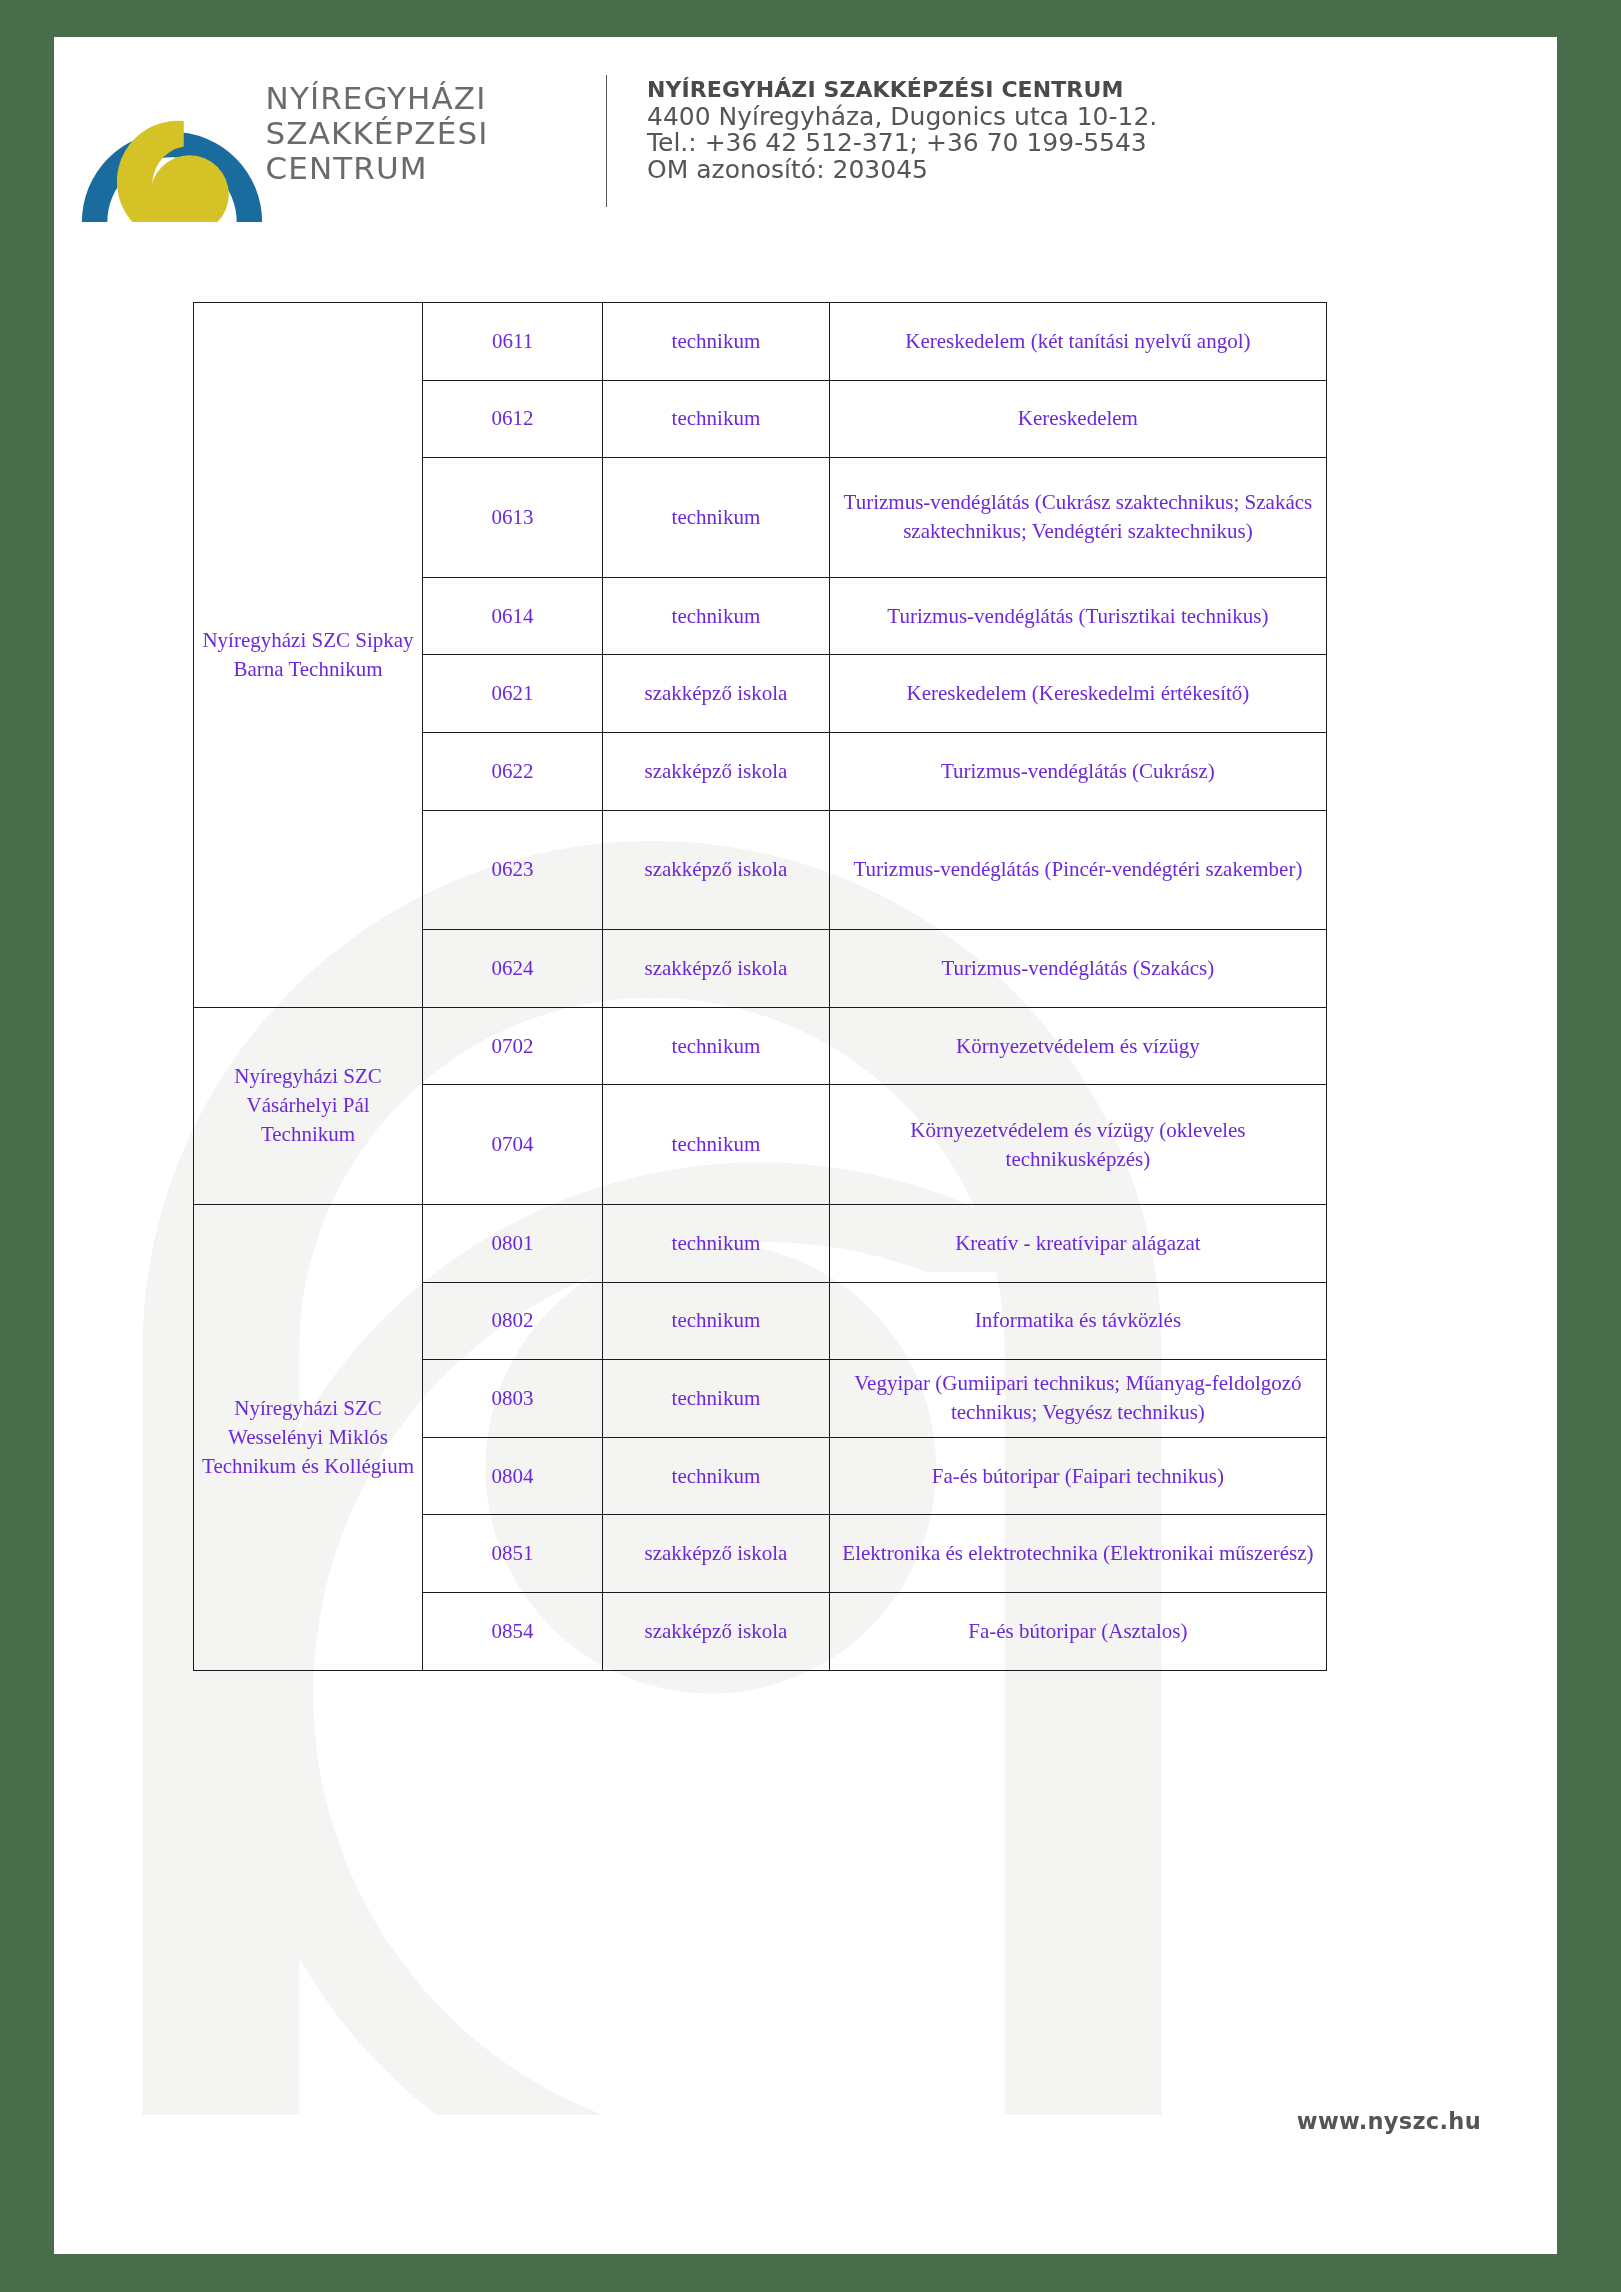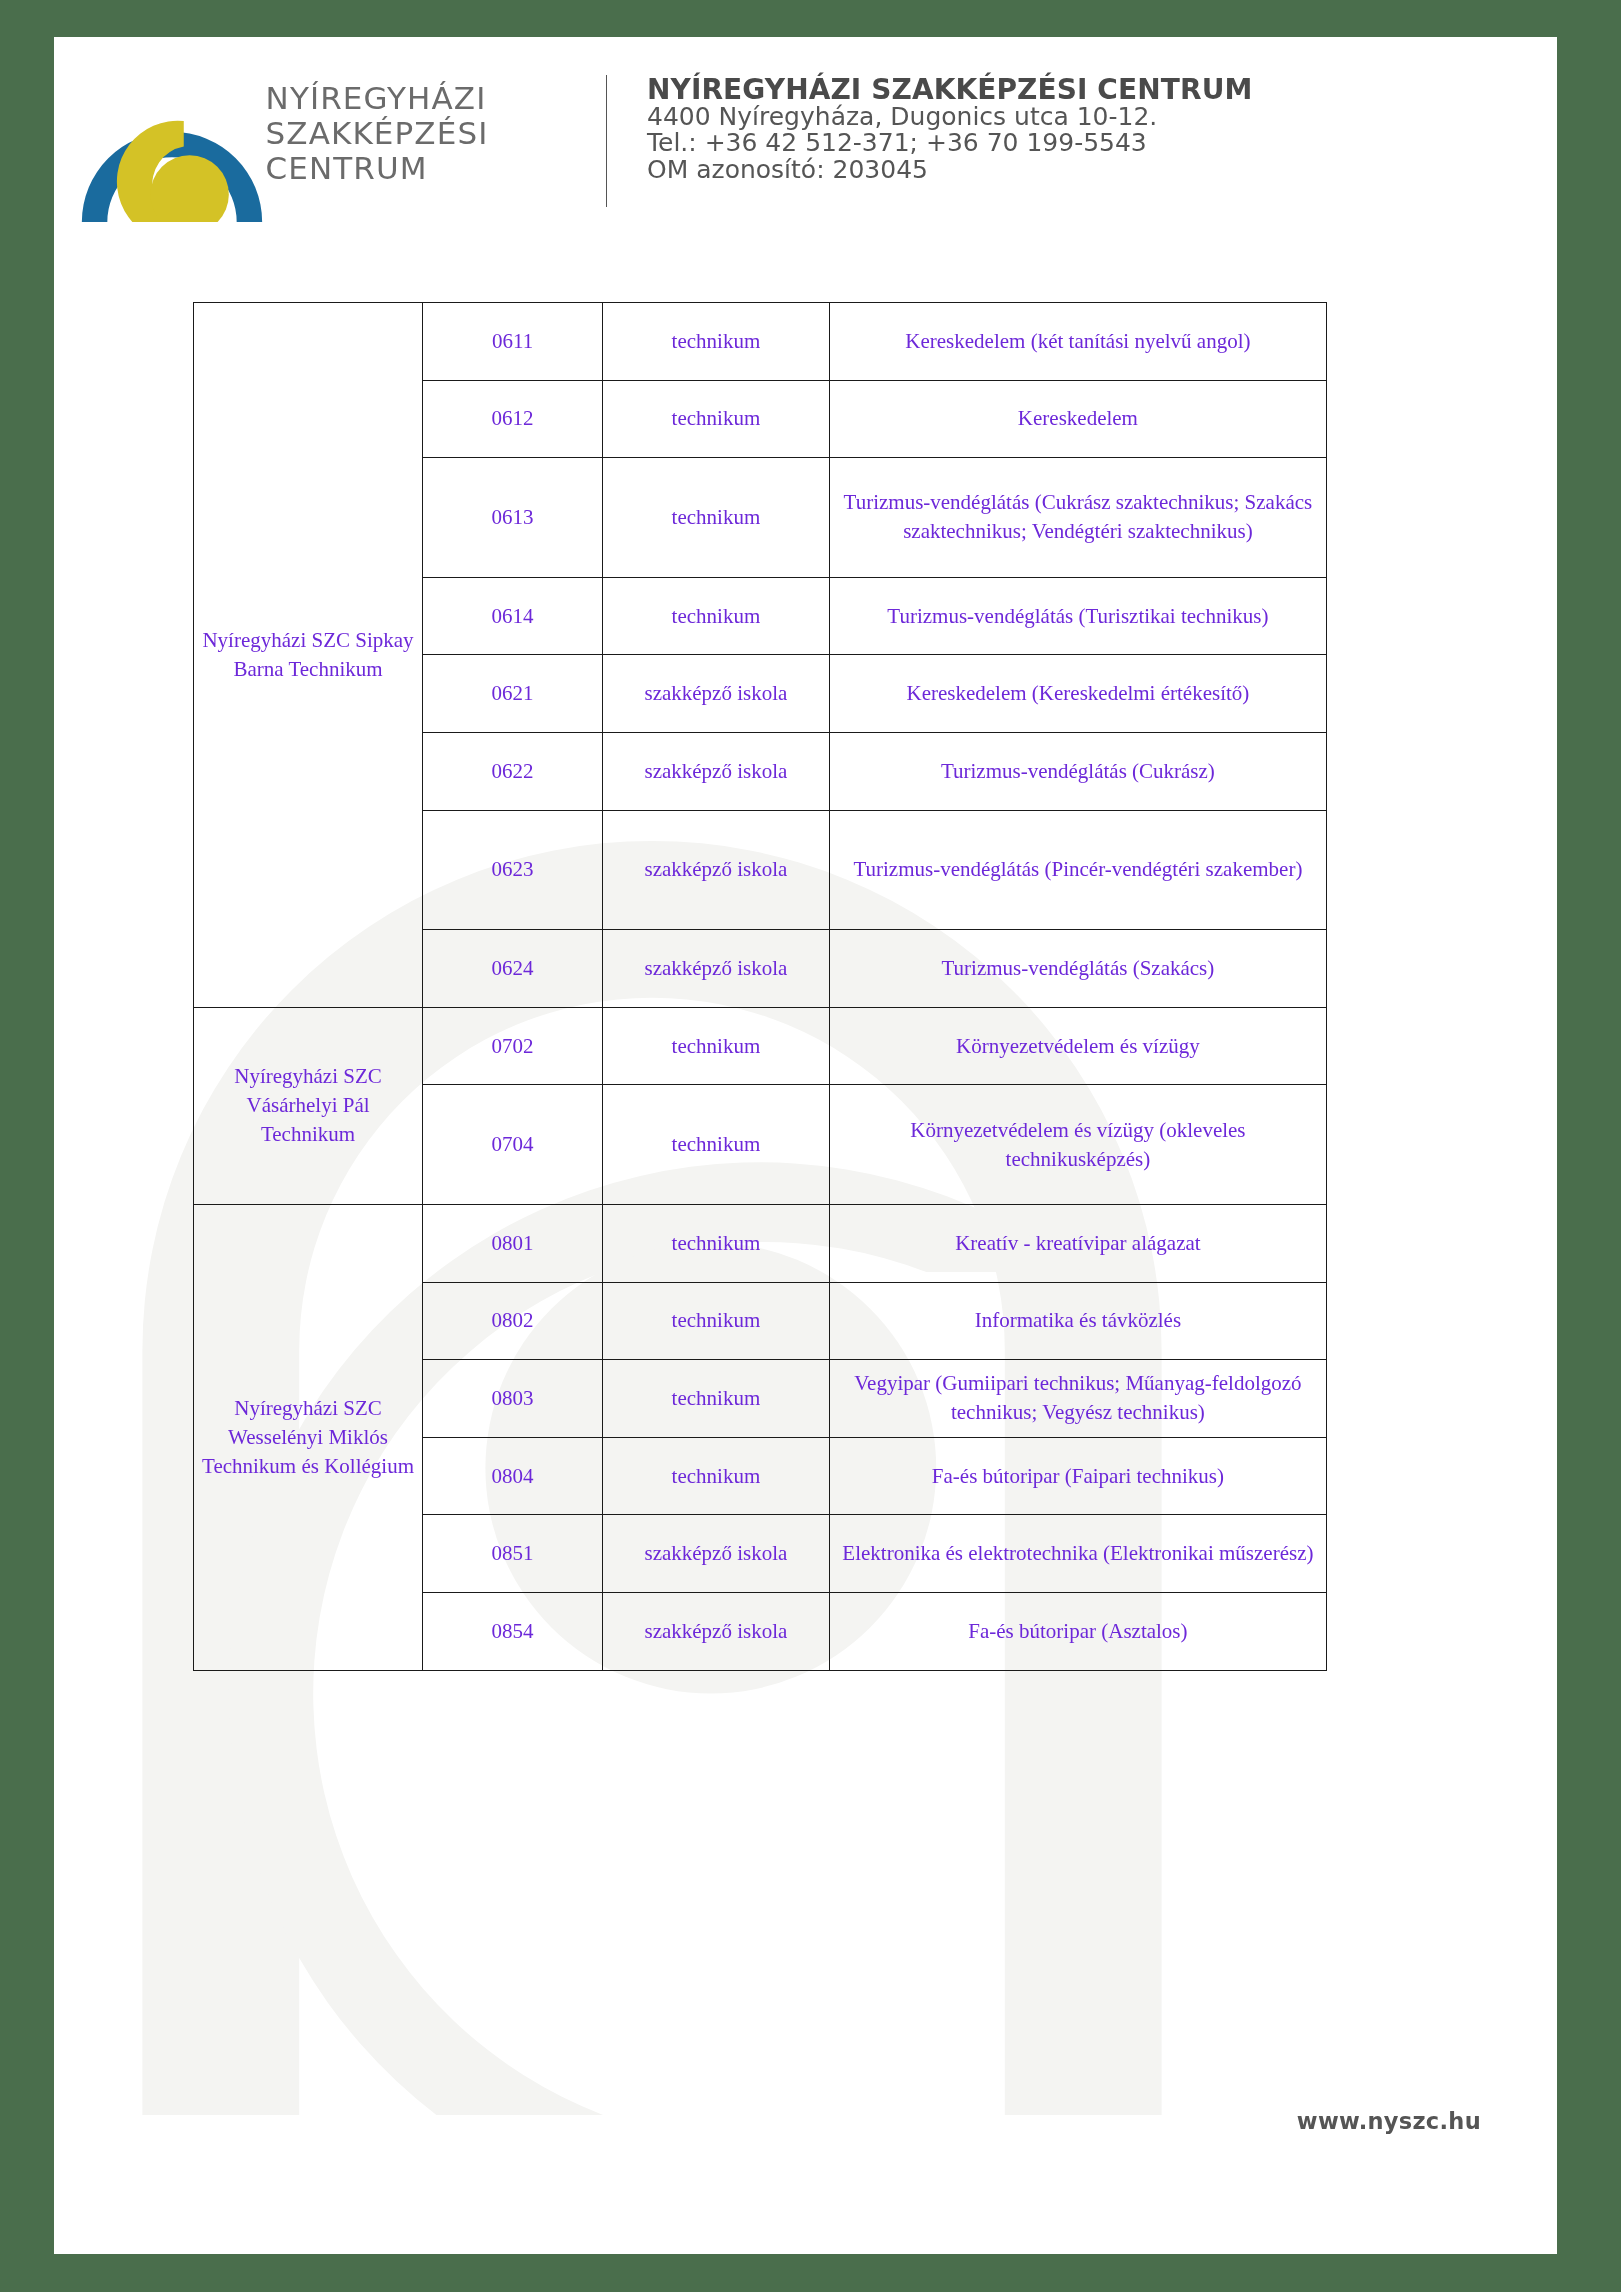--- a/index.html
+++ b/index.html
@@ -91,21 +91,21 @@
 
   .contact-block {
     position: absolute;
     left: 593px;
     top: 17.6px;
     width: 588px;
     font-family: "DejaVu Sans", sans-serif;
     color: #4d4d4d;
   }
   .contact-title {
-    font-size: 28px;
+    font-size: 22px;
     font-weight: bold;
     letter-spacing: 0.1px;
     color: #4a4a4a;
     line-height: 29px;
     white-space: nowrap;
   }
   .contact-line {
     font-size: 25px;
     line-height: 26.5px;
     color: #555555;

